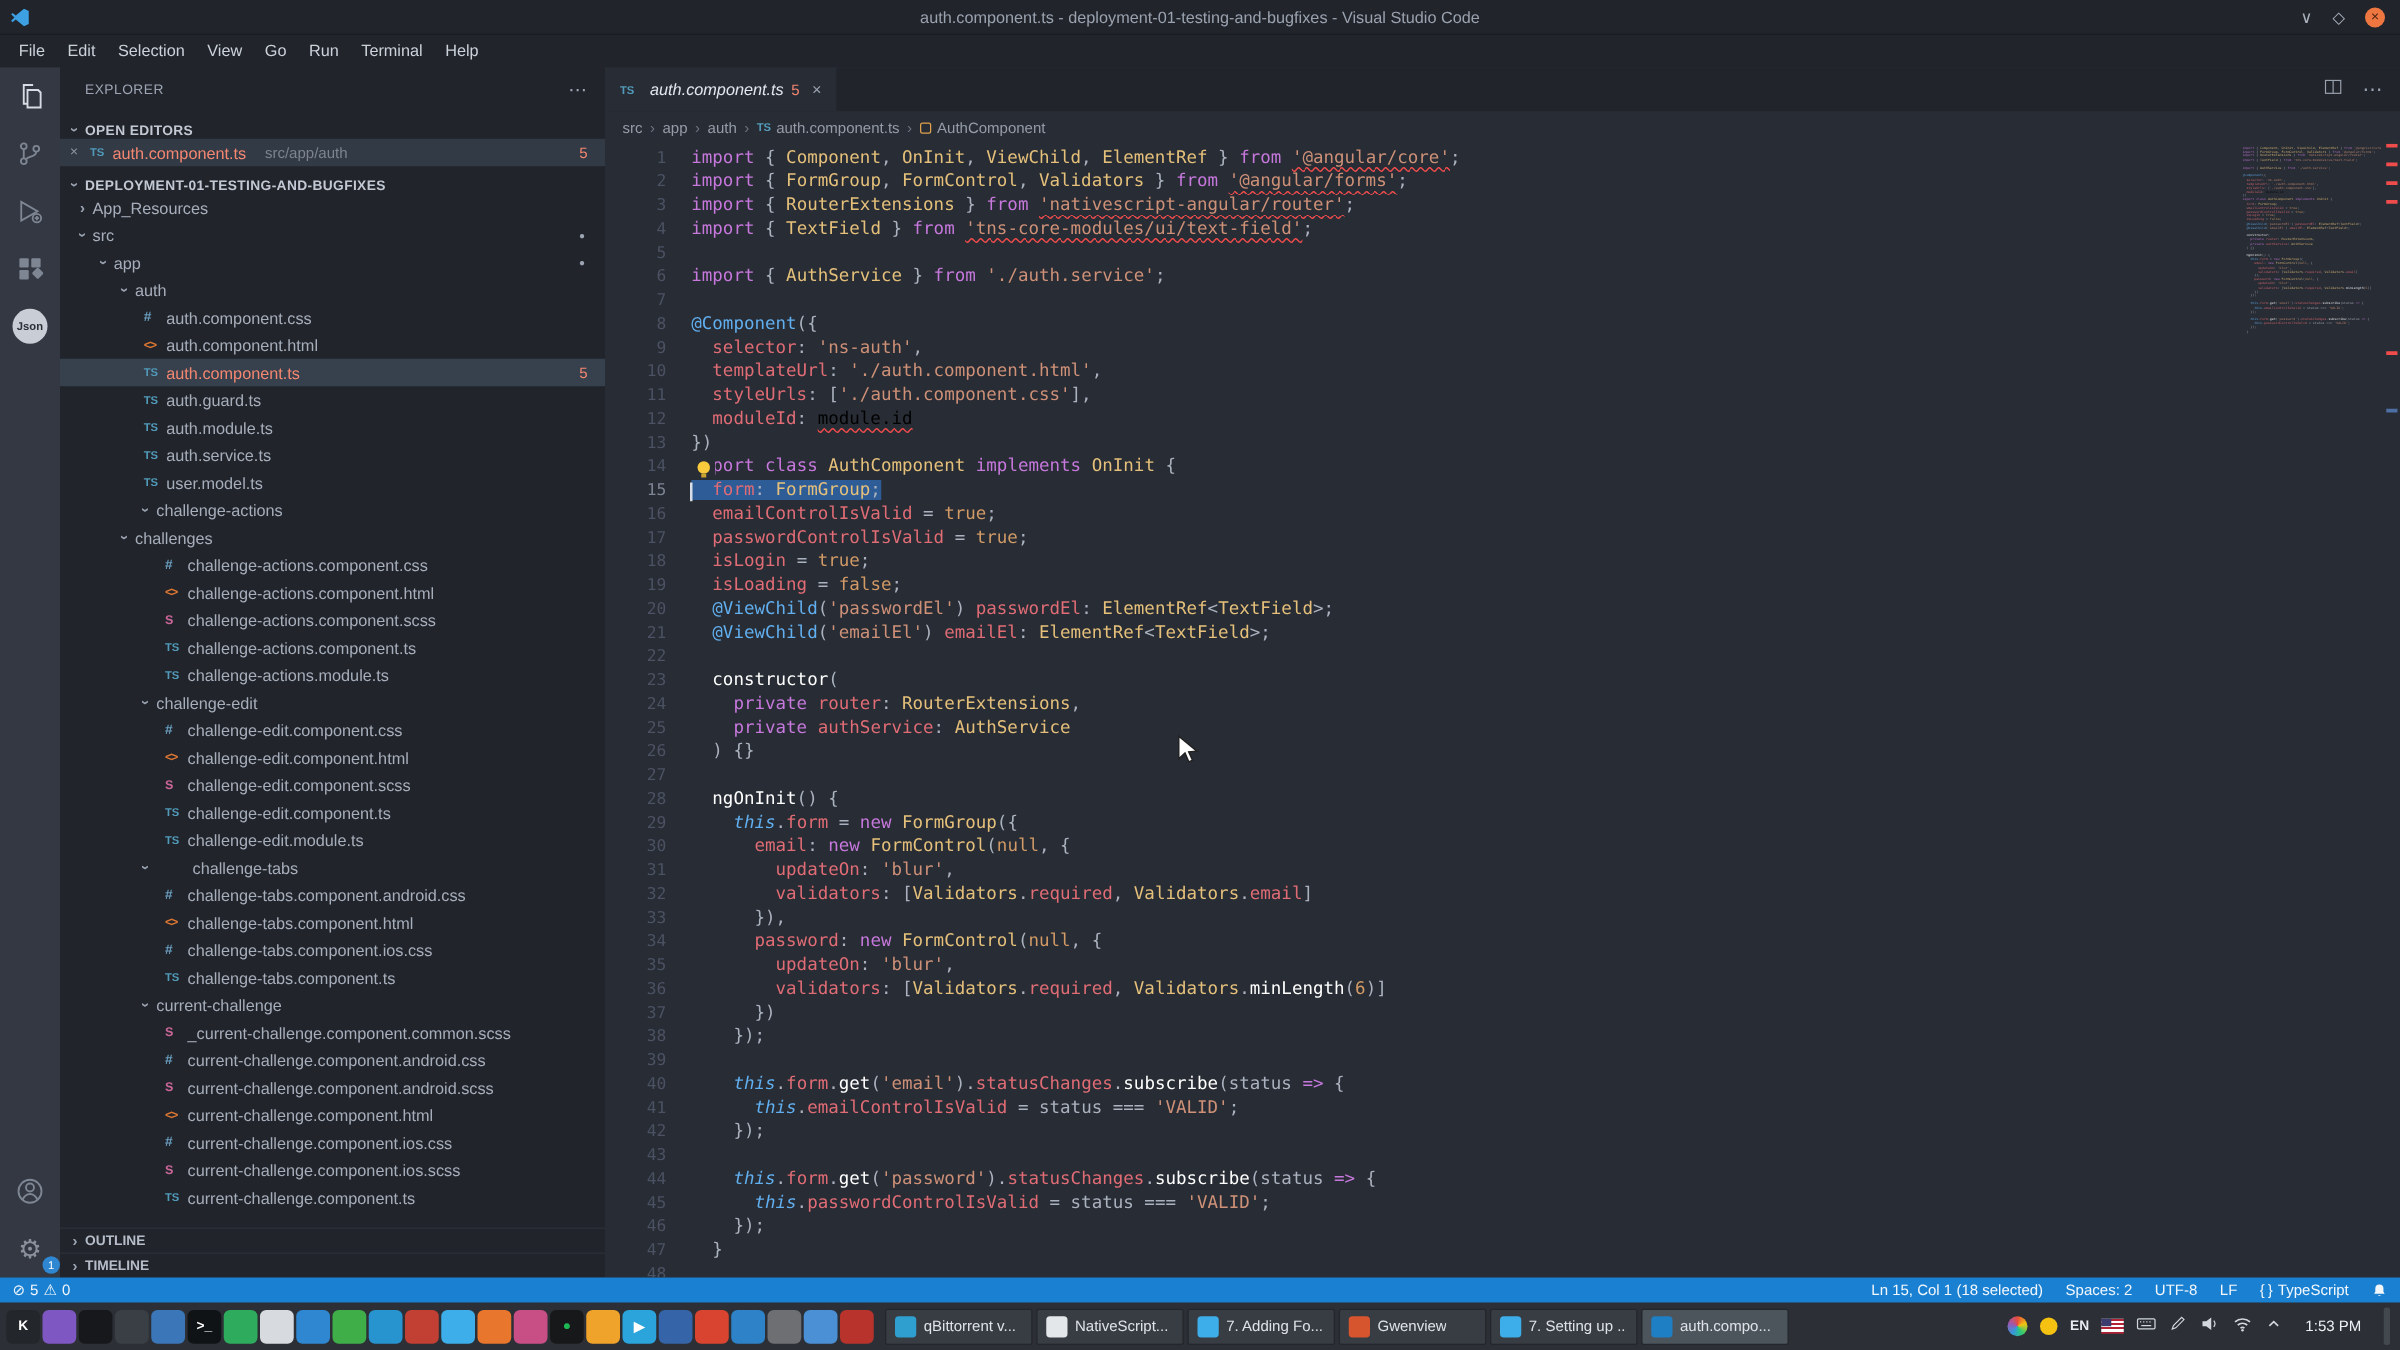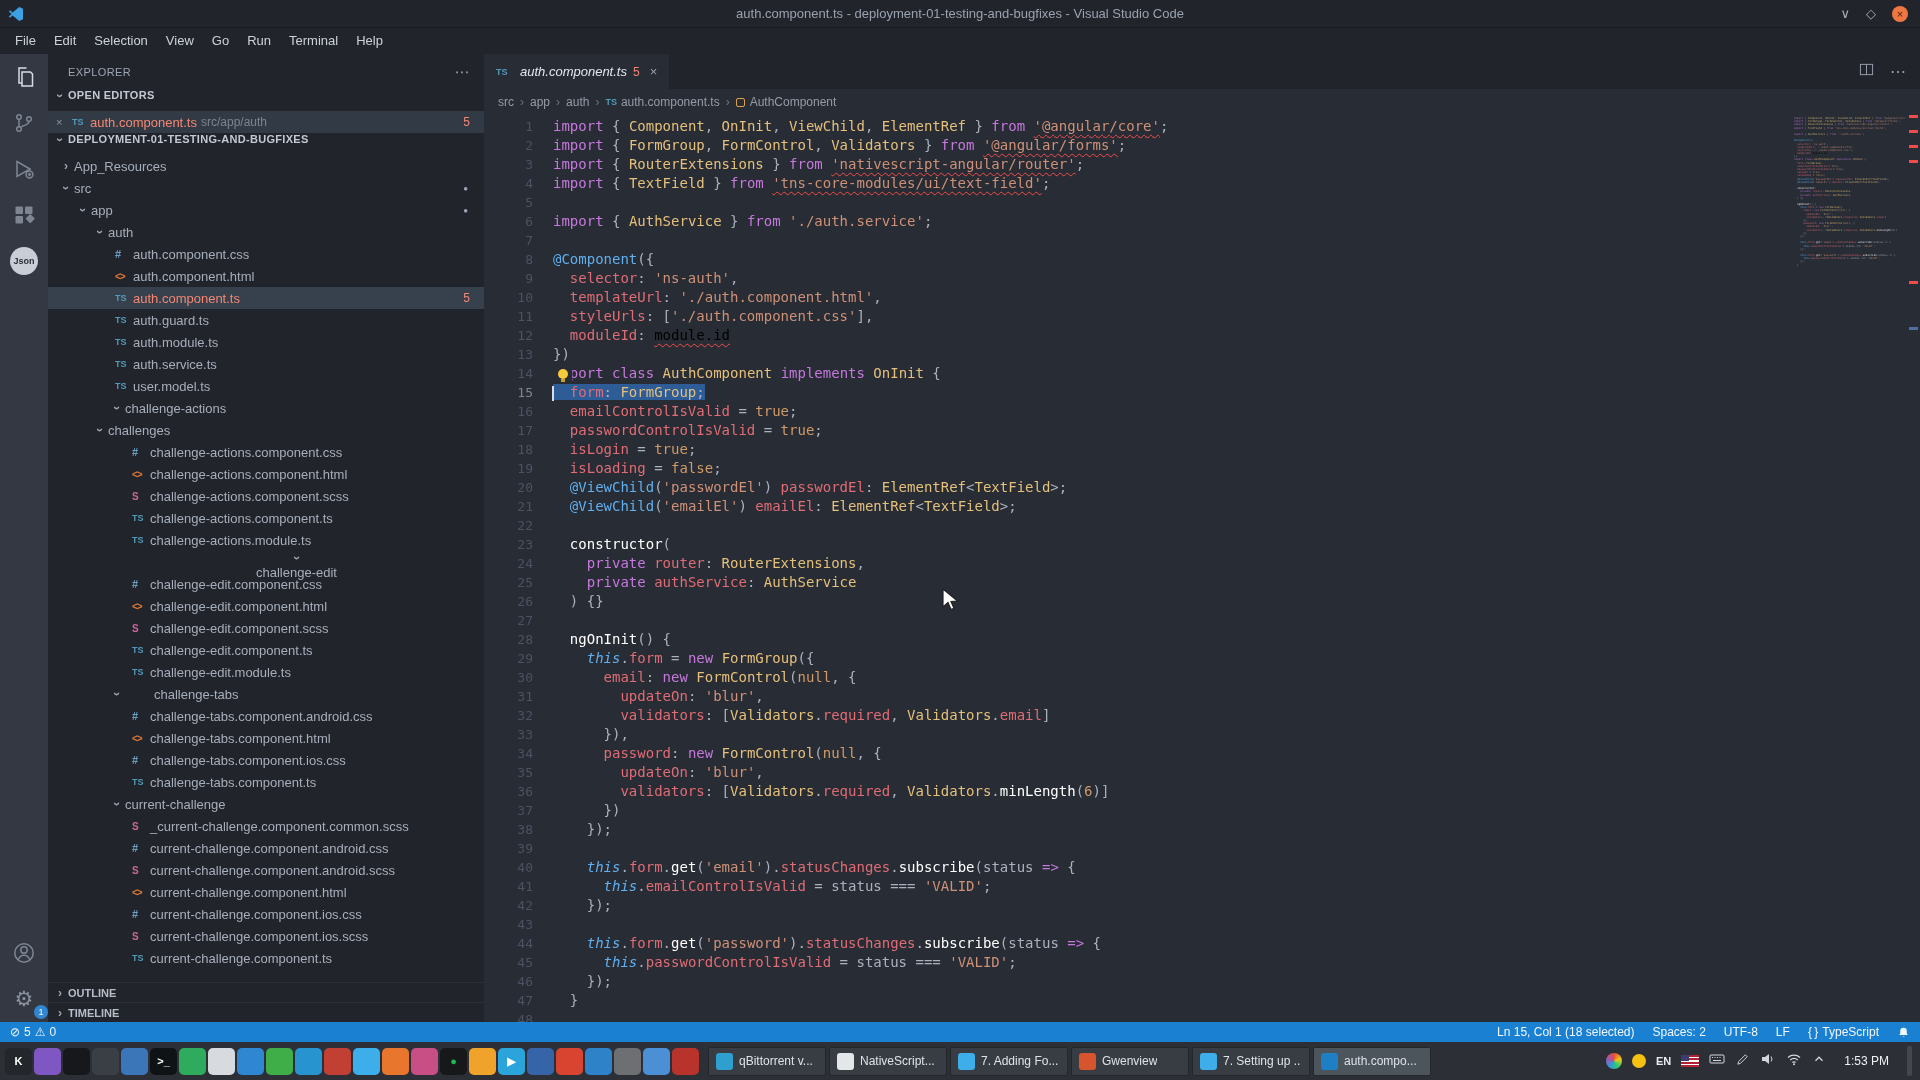--- a/index.html
+++ b/index.html
@@ -33,29 +33,29 @@
   .gear { font-size:21px; color:#8a919d; }
   .gear-badge { position:absolute; right:5px; bottom:3px; background:#2f86d1; color:#fff; border-radius:50%;
                 width:14px; height:14px; font-size:9px; display:flex; align-items:center; justify-content:center; }
 
   
   .sidebar { width:436px; background:#21252b; display:flex; flex-direction:column; color:#9da5b4;
              overflow:hidden; flex:none; }
   .sb-top { height:35px; display:flex; align-items:center; padding:0 14px 0 20px;
             font-size:11px; letter-spacing:.4px; color:#9da5b4; flex:none; }
   .sb-dots { margin-left:auto; font-size:15px; color:#9da5b4; }
-  .sec-head { height:22px; display:flex; align-items:flex-start; font-size:11px; font-weight:700;
+  .sec-head { height:22px; display:flex; align-items:flex-end; font-size:11px; font-weight:700;
               color:#c3c9d4; padding-left:4px; letter-spacing:.3px; flex:none; }
   .chev { display:inline-block; width:16px; text-align:center; font-size:12px; color:#9da5b4;
           font-weight:700; flex:none; }
   .chev.open { transform:rotate(90deg); }
   .oe-row { height:22px; display:flex; align-items:center; background:#323a46; padding-left:8px;
             font-size:13px; flex:none; }
   .oe-close { width:16px; color:#8f97a3; font-size:11px; flex:none; }
-  .oe-path { color:#7d8490; font-size:12px; margin-left:4px; }
+  .oe-path { color:#7d8490; font-size:12px; margin-left:15px; }
   .badge-right { margin-left:auto; margin-right:14px; color:#f48771; font-size:12px; }
   .err-label { color:#f48771; }
   .tree { flex:1; overflow:hidden; }
   .tree-row { height:22px; display:flex; align-items:center; font-size:13px; color:#a7aebb; white-space:nowrap; }
   .tree-row.sel-row { background:#37404d; }
   .ficon { width:18px; font-size:9px; font-weight:700; display:inline-block; flex:none; }
   .ic-ts { color:#519aba; }
   .ic-css { color:#6a9fc0; font-size:11px; }
   .ic-html { color:#e37933; font-size:10px; letter-spacing:-1px; }
   .ic-scss { color:#cc6699; font-size:10px; }
@@ -309,21 +309,21 @@
               <span class="tree-label">challenge-actions.component.scss</span>
             </div>
             <div class="tree-row" style="padding-left: 84px;">
               <span class="ficon ic-ts">TS</span>
               <span class="tree-label">challenge-actions.component.ts</span>
             </div>
             <div class="tree-row" style="padding-left: 84px;">
               <span class="ficon ic-ts">TS</span>
               <span class="tree-label">challenge-actions.module.ts</span>
             </div>
-            <div class="tree-row" style="padding-left: 61px; flex-direction: column;">
+            <div class="tree-row" style="padding-left: 61px;">
               <span class="chev open">›</span>
               <span class="tree-label">challenge-edit</span>
             </div>
             <div class="tree-row" style="padding-left: 84px;">
               <span class="ficon ic-css">#</span>
               <span class="tree-label">challenge-edit.component.css</span>
             </div>
             <div class="tree-row" style="padding-left: 84px;">
               <span class="ficon ic-html">&lt;&gt;</span>
               <span class="tree-label">challenge-edit.component.html</span>

